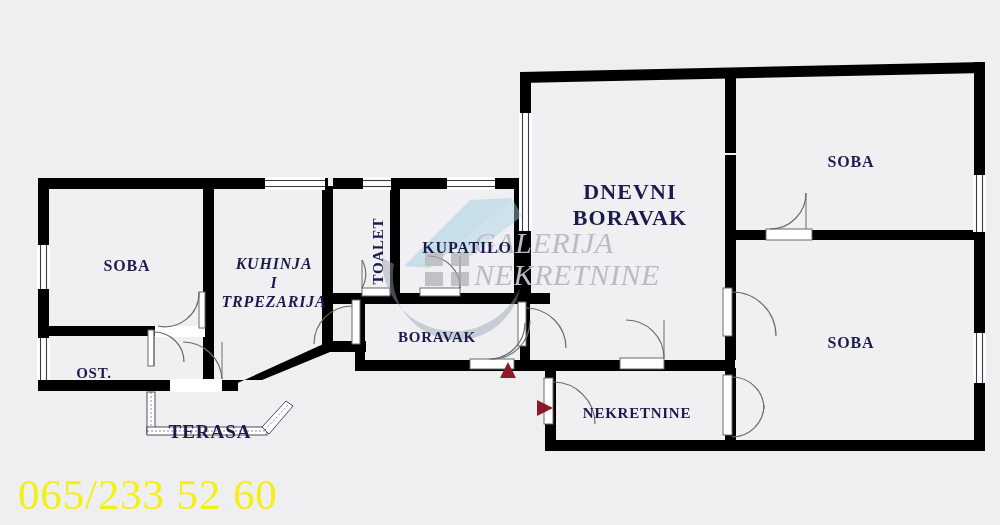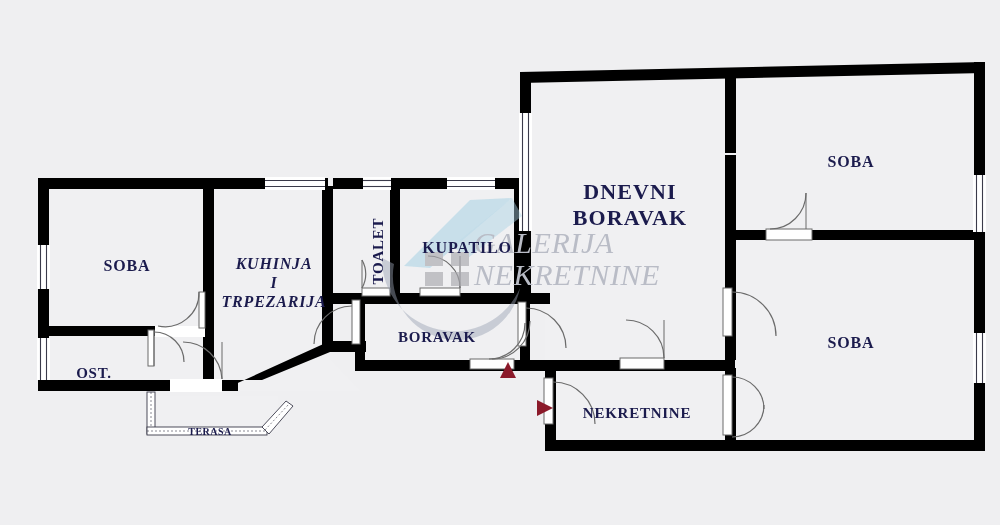--- a/index.html
+++ b/index.html
@@ -319,25 +319,26 @@
     <div class="wm-text" id="wm-line1">GALERIJA</div>
     <div class="wm-text" id="wm-line2">NEKRETNINE</div>
   </div>
 
   <div id="room-labels">
       <div class="room-label" style="left: 127px; top: 258px; font-size: 16px;">SOBA</div>
       <div class="room-label" style="left: 94px; top: 366px; font-size: 15px; text-align: right;">OST.</div>
       <div class="room-label" style="left: 274px; top: 275px; font-size: 16px; font-style: italic;">KUHINJA
 I
 TRPEZARIJA</div>
-      <div class="room-label" style="left: 210px; top: 424px; font-size: 10px;">TERASA</div>
+      <div class="room-label" style="left: 210px; top: 424px; font-size: 19px;">TERASA</div>
       <div class="room-label vertical" style="left: 379px; top: 243px; font-size: 15px;">TOALET</div>
       <div class="room-label" style="left: 467px; top: 240px; font-size: 16px;">KUPATILO</div>
       <div class="room-label" style="left: 437px; top: 330px; font-size: 15px;">BORAVAK</div>
       <div class="room-label" style="left: 630px; top: 197px; font-size: 22px;">DNEVNI
 BORAVAK</div>
       <div class="room-label" style="left: 851px; top: 154px; font-size: 16px;">SOBA</div>
       <div class="room-label" style="left: 851px; top: 335px; font-size: 16px;">SOBA</div>
       <div class="room-label" style="left: 637px; top: 406px; font-size: 15px;">NEKRETNINE</div>
     </div>
 
+  <div id="phone-number">065/233 52 60</div>
 
 </div>
 
 </body></html>

